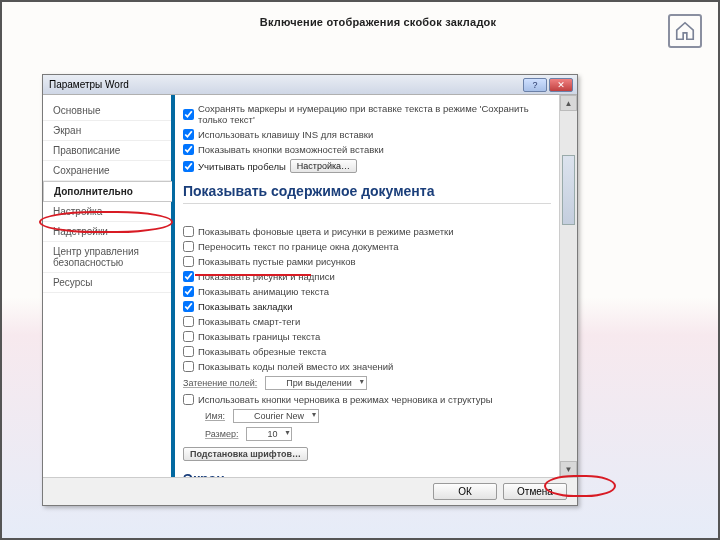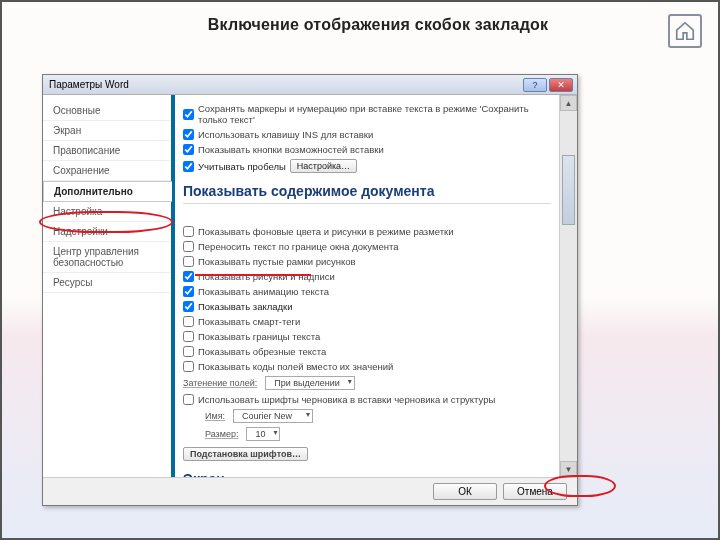--- a/index.html
+++ b/index.html
@@ -6,21 +6,21 @@
   body {
     width: 720px; height: 540px;
     font-family: "Segoe UI", Tahoma, sans-serif;
     font-size: 10px;
     background: linear-gradient(180deg, #fdfcfa 0%, #fdfcfa 55%, #f7e9ee 62%, #e6ecf8 100%);
     border: 2px solid #555;
     position: relative;
   }
   .slide-title {
     text-align: center;
-    font-size: 16px;
+    font-size: 11px;
     font-weight: bold;
     color: #222;
     padding: 14px 0 6px 0;
     letter-spacing: .2px;
     margin-left: 36px;
   }
   .home-box {
     position: absolute; top: 12px; right: 16px;
     width: 34px; height: 34px;
     border: 2px solid #8a8fa0;
@@ -122,21 +122,21 @@
   }
   .btn {
     display: inline-block;
     padding: 1px 6px;
     font-size: 9px;
     border: 1px solid #a0a0a0;
     background: linear-gradient(#fdfdfd,#e6e6e6);
     border-radius: 2px;
   }
   .field-label { color:#555; font-size:9px; margin-right:4px; text-decoration:underline; text-decoration-color:#aaa; }
-  .select-box { border:1px solid #aaa; background:#fff; font-size:9px; padding:1px 14px 1px 8px; position:relative; display:inline-block; }
+  .select-box { border:1px solid #aaa; background:#fff; font-size:9px; padding:1px 14px 1px 20px; position:relative; display:inline-block; }
   .select-box:after { content:"▾"; position:absolute; right:2px; top:0; font-size:8px; color:#555; }
   .dialog-footer {
     height: 28px;
     border-top: 1px solid #ccc;
     background: #f0f0f0;
     display: flex; justify-content: flex-end; align-items: center;
     gap: 6px; padding-right: 10px;
   }
   .footer-btn {
     min-width: 64px; padding: 2px 10px;
@@ -254,21 +254,21 @@
             <span>Показывать коды полей вместо их значений</span>
           </div>
 
         <div class="row">
           <span class="field-label">Затенение полей:</span>
           <span class="select-box">При выделении</span>
         </div>
 
         <div class="row">
             <input type="checkbox" style="">
-            <span>Использовать шрифты черновика в вставки черновика и структуры</span>
+            <span>Использовать кнопки черновика в режимах черновика и структуры</span>
           </div>
 
         <div class="row" style="padding-left:22px;">
           <span class="field-label">Имя:</span>
           <span class="select-box" style="min-width:80px;">Courier New</span>
         </div>
         <div class="row" style="padding-left:22px;">
           <span class="field-label">Размер:</span>
           <span class="select-box" style="min-width:26px;">10</span>
         </div>

